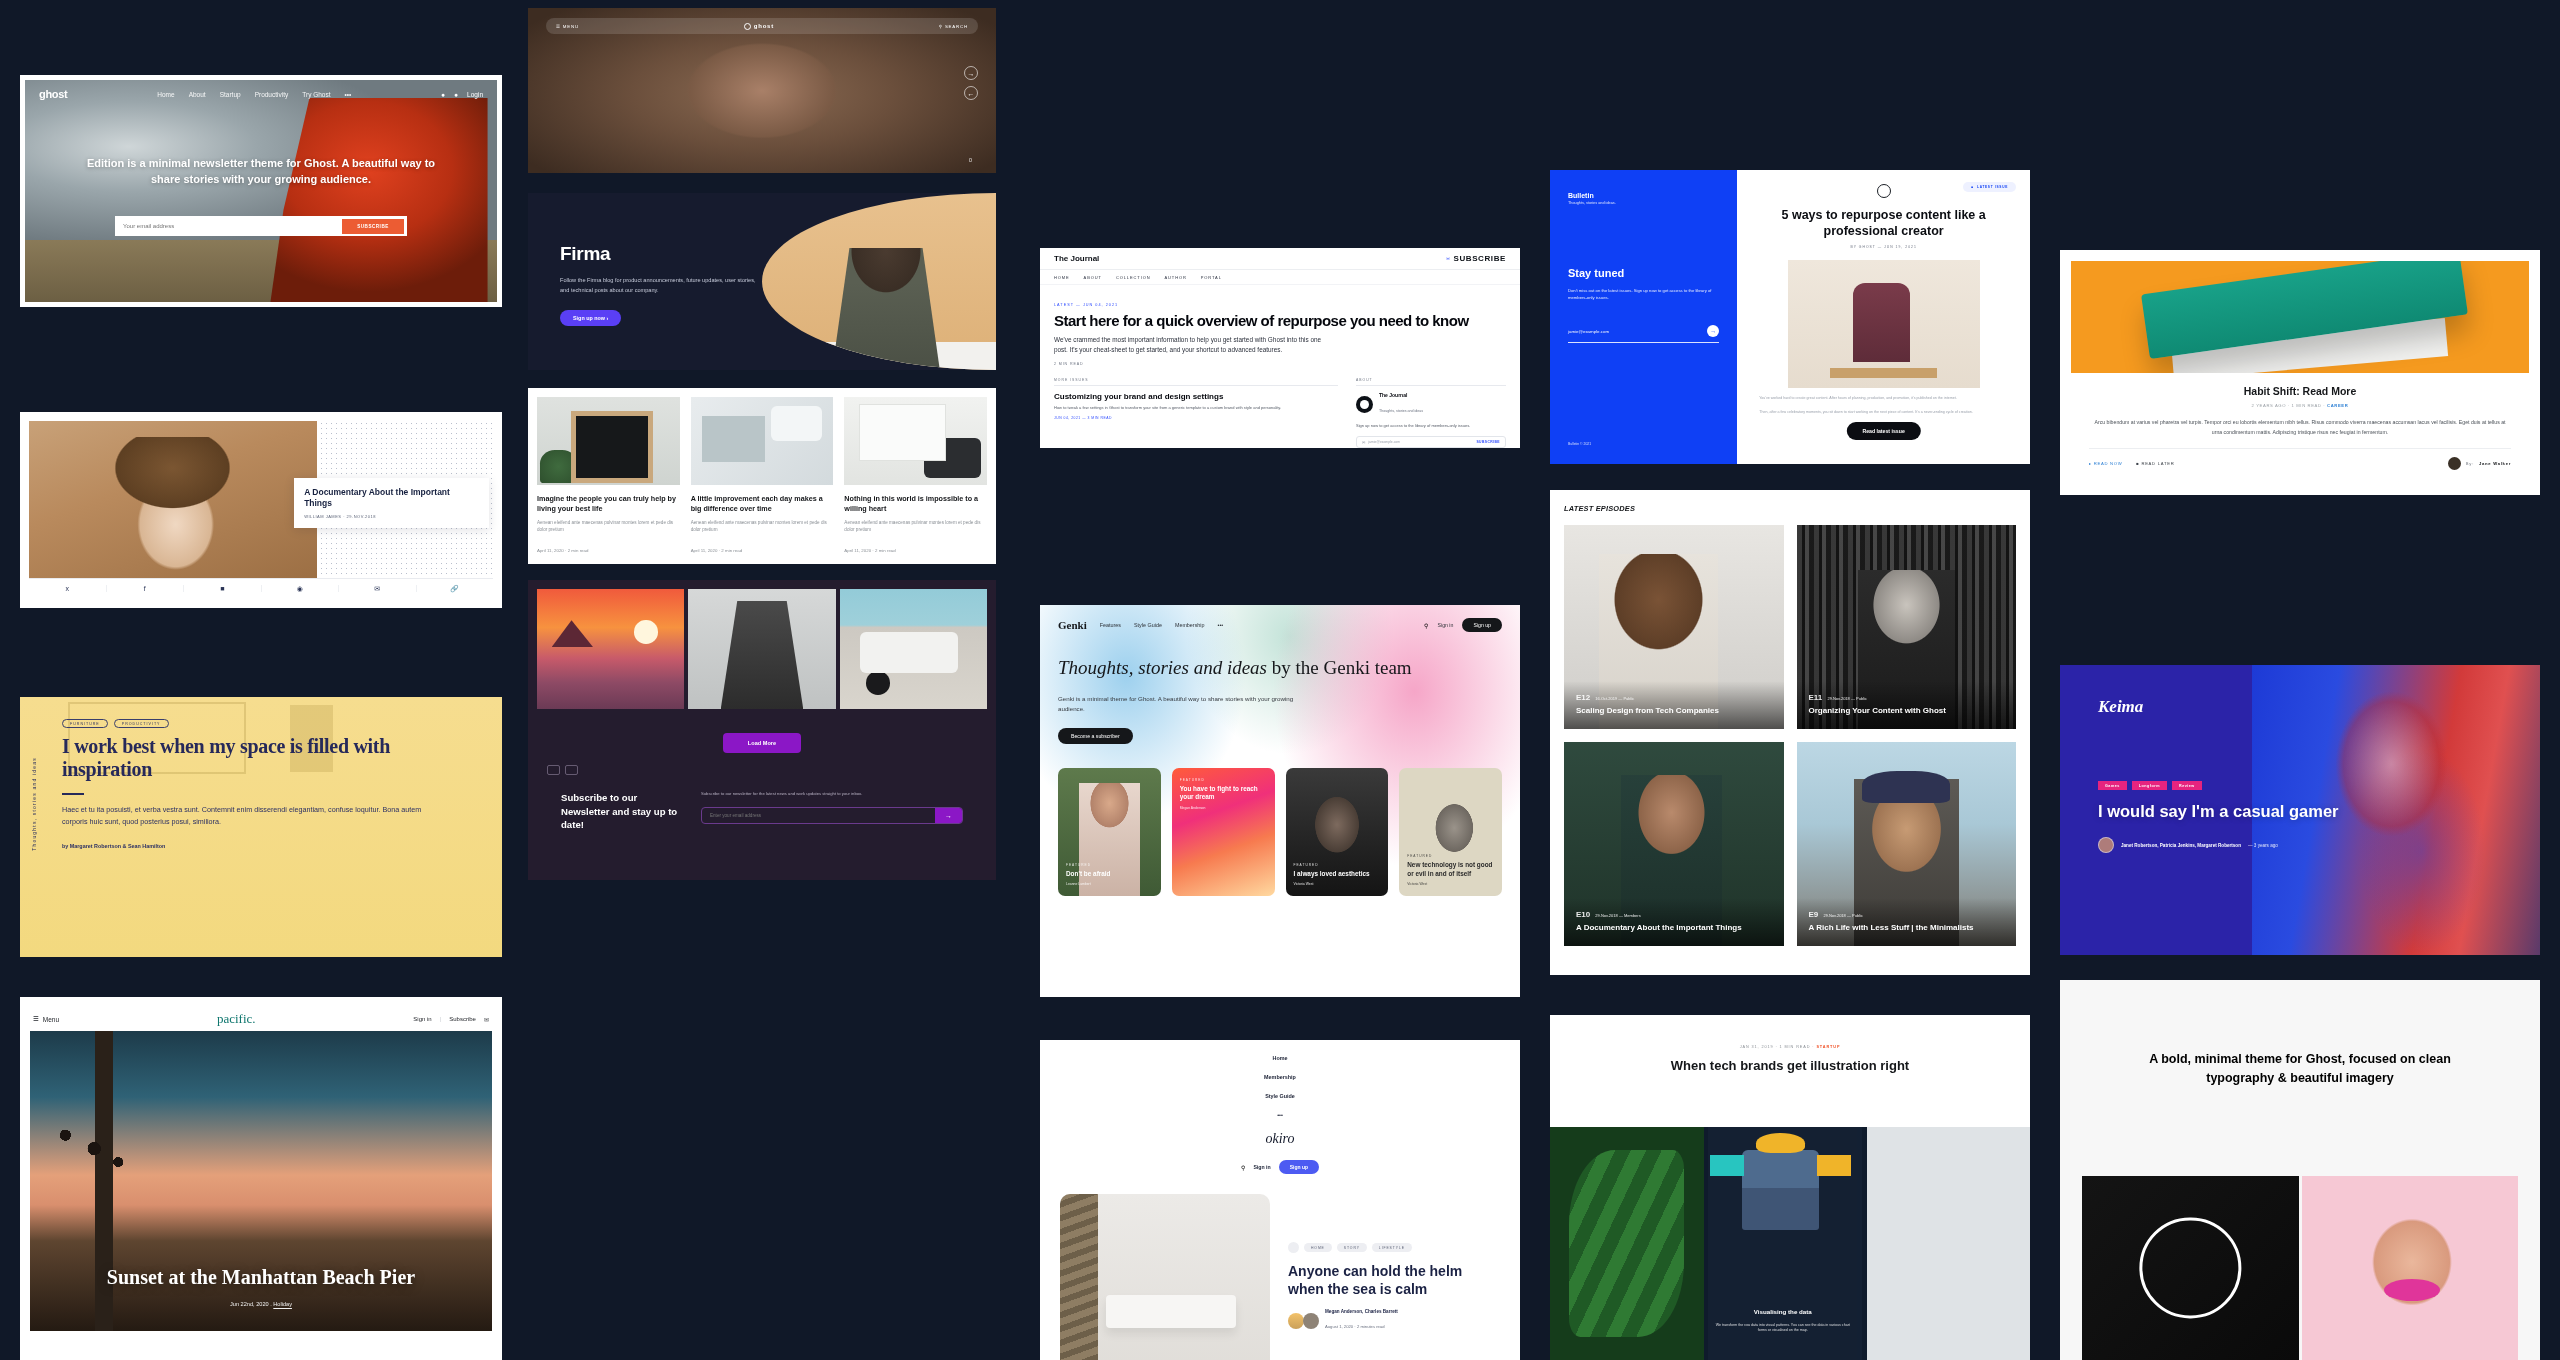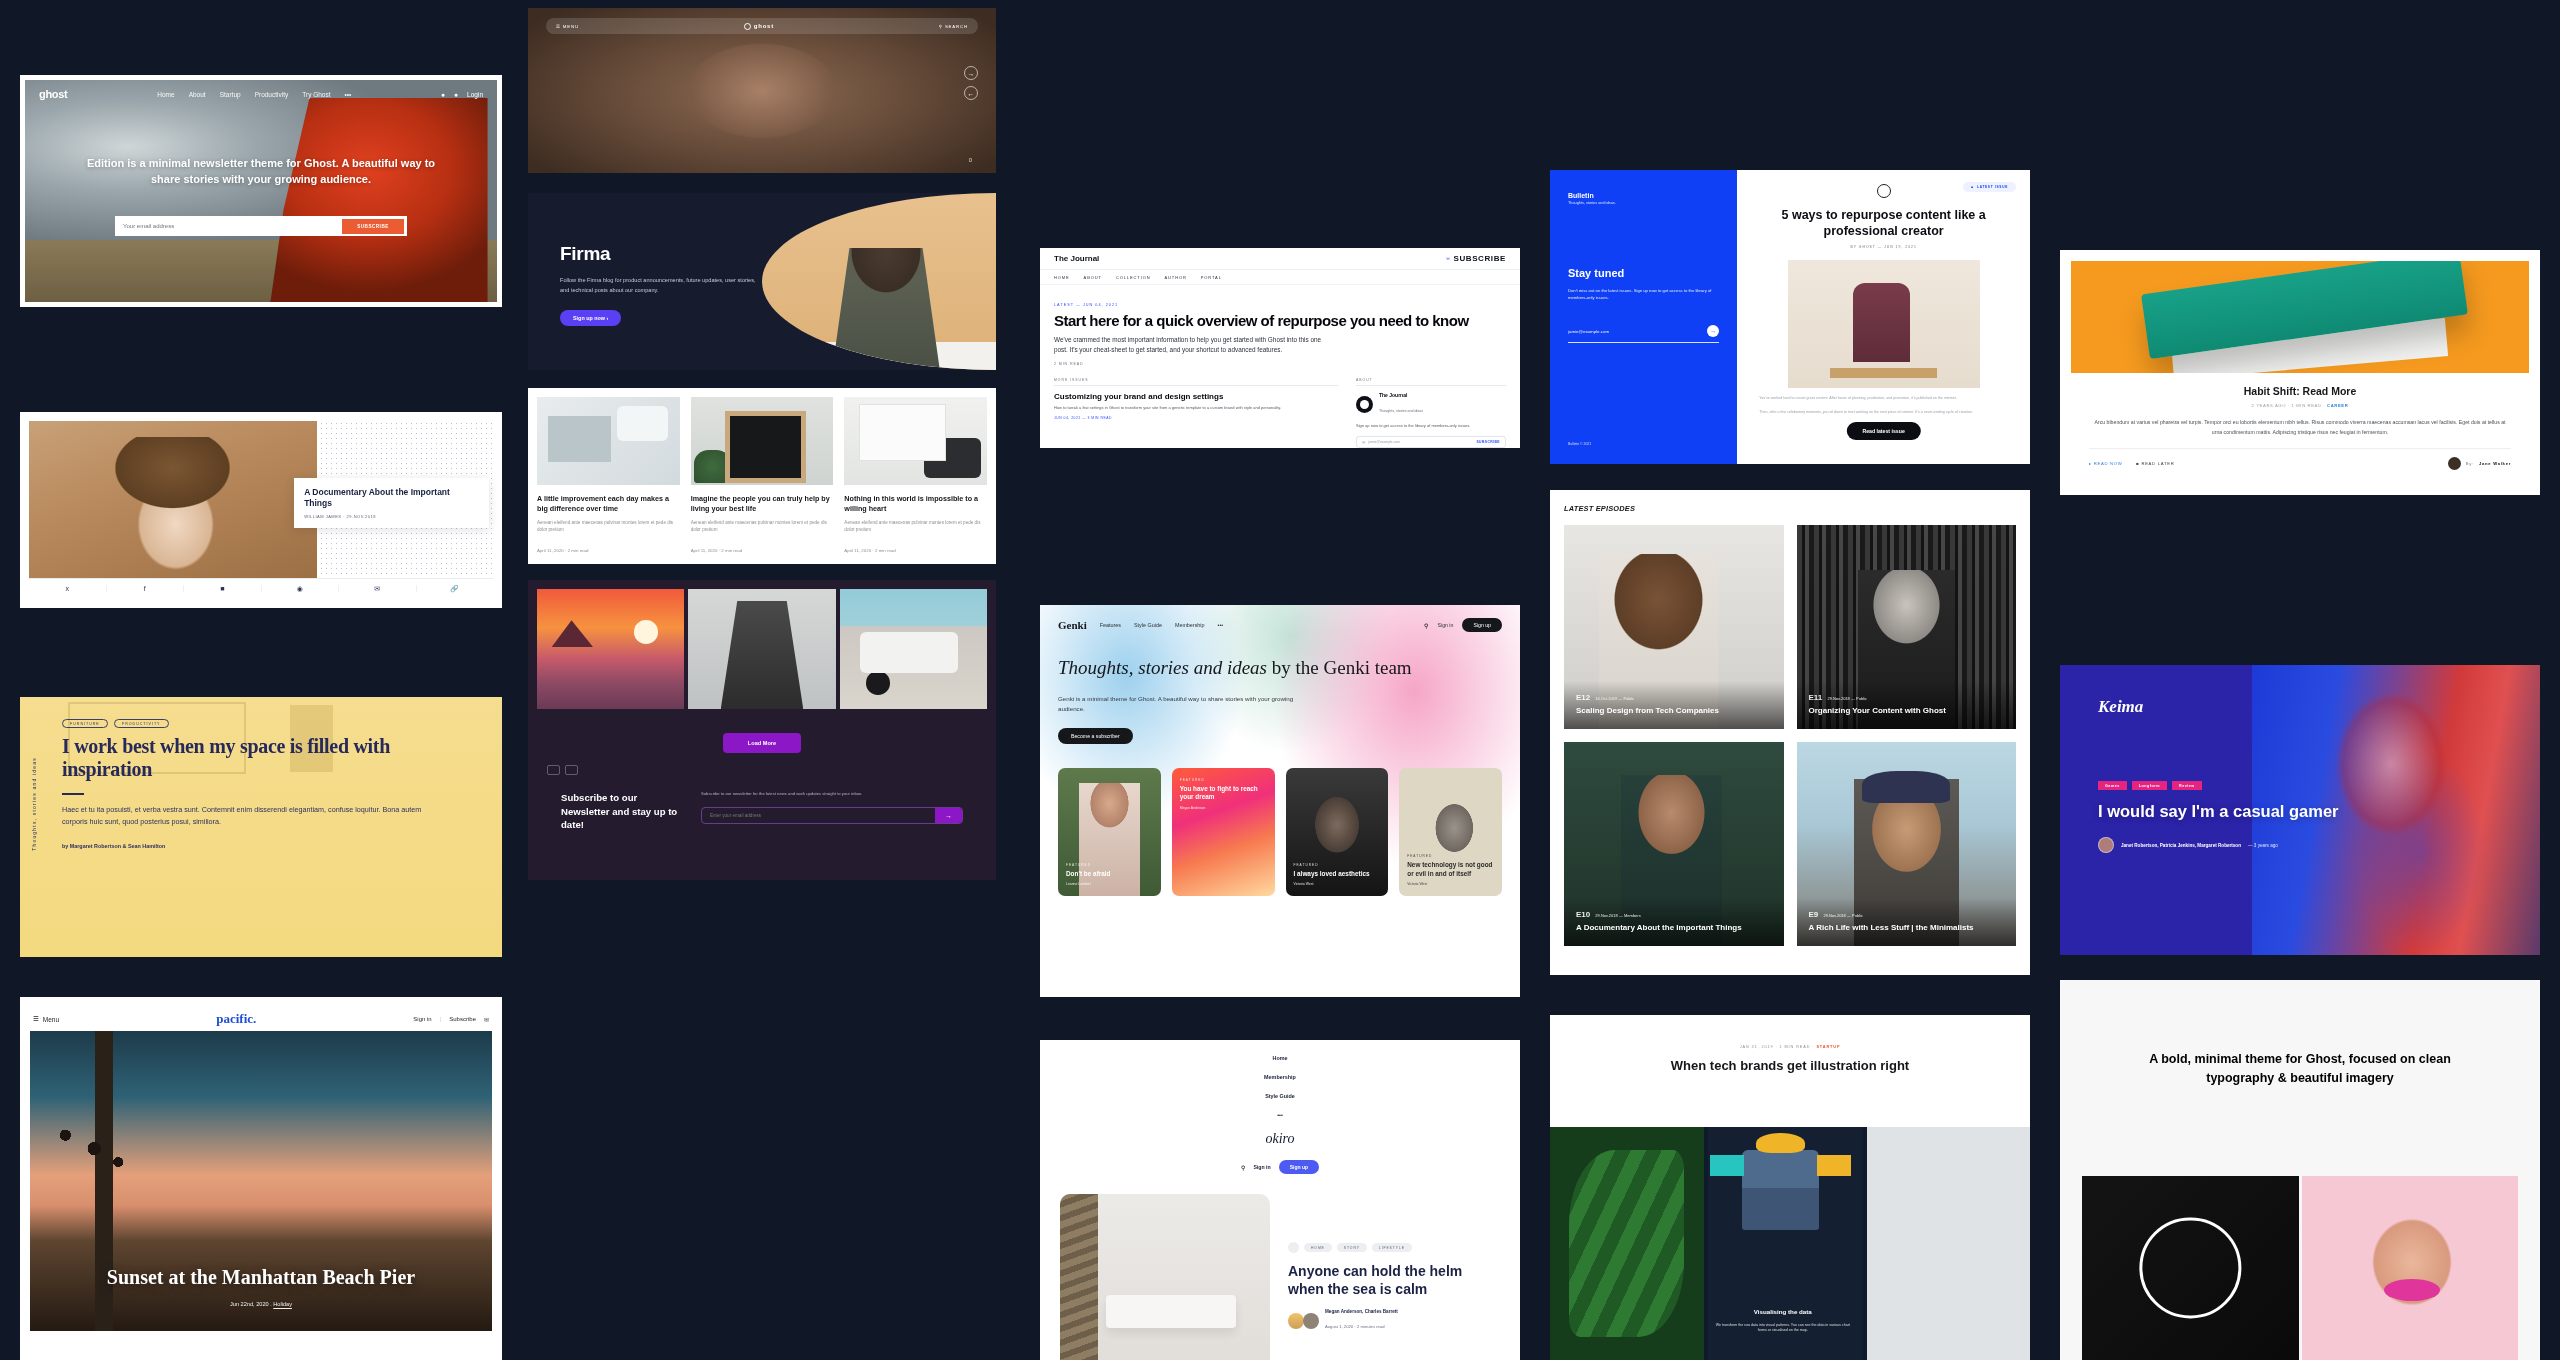--- a/index.html
+++ b/index.html
@@ -210,21 +210,21 @@
   #c-yellow h2{font-family:"Liberation Serif", serif;font-weight:700;font-size:20px;line-height:1.16;
     color:#26295a;letter-spacing:-.3px;}
   #c-yellow .rule{width:22px;height:2px;background:#26295a;margin:12px 0 9px;}
   #c-yellow p{font-size:7.2px;line-height:1.62;color:#2c3064;max-width:360px;}
   #c-yellow .by{margin-top:15px;font-size:5.4px;color:#2c3064;font-weight:600;}
 
   
   #c-pacific{left:20px;top:997px;width:482px;height:363px;padding:10px 10px 0;}
   #c-pacific .top{display:flex;align-items:center;height:24px;padding:0 3px;}
   #c-pacific .menu{font-size:6.5px;color:#23262b;display:flex;align-items:center;gap:4px;}
-  #c-pacific .logo{margin:0 auto;font-family:"Liberation Serif",serif;font-weight:700;font-size:13px;color:#1d4ed8;text-align:right;}
+  #c-pacific .logo{margin:0 auto;font-family:"Liberation Serif",serif;font-weight:400;font-size:13px;color:#0f766e;text-align:right;}
   #c-pacific .acts{display:flex;gap:8px;font-size:6px;color:#23262b;align-items:center;}
   #c-pacific .hero{position:relative;height:300px;overflow:hidden;}
   #c-pacific .htext{position:absolute;left:0;right:0;bottom:42px;text-align:center;color:#fff;
     font-family:"Liberation Serif",serif;font-weight:700;font-size:20px;line-height:1.22;
     text-shadow:0 2px 10px rgba(0,0,0,.5);}
   #c-pacific .hmeta{position:absolute;left:0;right:0;bottom:24px;text-align:center;color:#f2f2f2;font-size:5.6px;}
   #c-pacific .hmeta u{text-underline-offset:2px;}
 
   
   #c-ease{left:528px;top:8px;width:468px;height:165px;}
@@ -551,31 +551,31 @@
     </div>
     <div class="img">
         <div class="ph ph-office"></div>
       </div>
   </div>
 
   <div class="card" id="c-posts3">
     <div class="g">
       <div class="it">
         <div class="thumb">
-            <div class="ph ph-flat1"></div>
-          </div>
-        <h4>A little improvement each day makes a big difference over time</h4>
+            <div class="ph ph-flat2"></div>
+          </div>
+        <h4>Imagine the people you can truly help by living your best life</h4>
         <div class="ex">Aenean eleifend ante maecenas pulvinar montes lorem et pede dis dolor  pretium</div>
         <div class="mt">April 11, 2020   ·   2 min read</div>
       </div>
       <div class="it">
         <div class="thumb">
-            <div class="ph ph-flat2"></div>
-          </div>
-        <h4>Imagine the people you can truly help by living your best life</h4>
+            <div class="ph ph-flat1"></div>
+          </div>
+        <h4>A little improvement each day makes a big difference over time</h4>
         <div class="ex">Aenean eleifend ante maecenas pulvinar montes lorem et pede dis dolor  pretium</div>
         <div class="mt">April 11, 2020   ·   2 min read</div>
       </div>
       <div class="it">
         <div class="thumb">
             <div class="ph ph-flat3"></div>
           </div>
         <h4>Nothing in this world is impossible to a willing heart</h4>
         <div class="ex">Aenean eleifend ante maecenas pulvinar montes lorem et pede dis dolor  pretium</div>
         <div class="mt">April 11, 2020   ·   2 min read</div>

